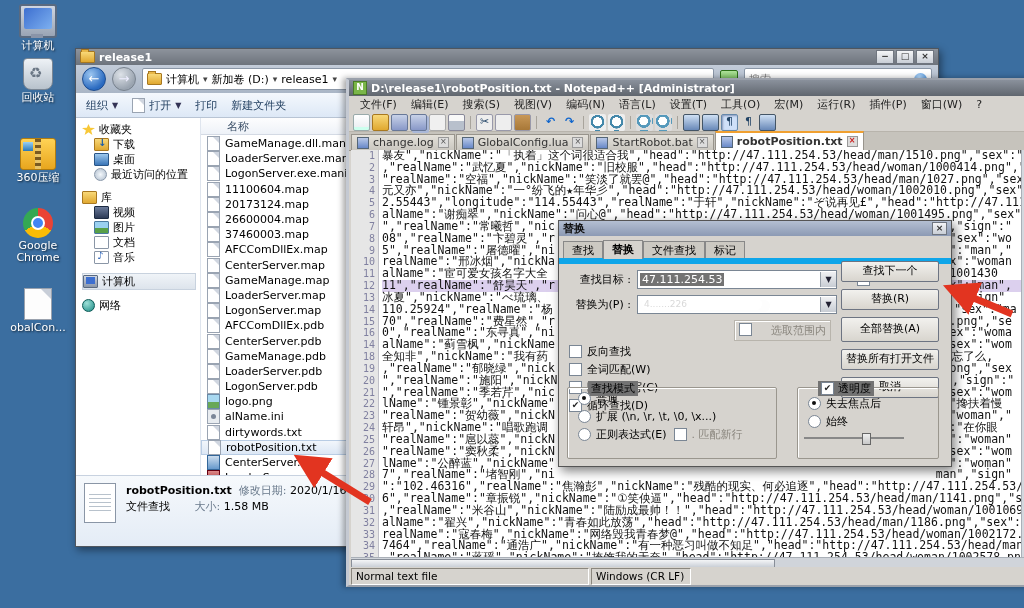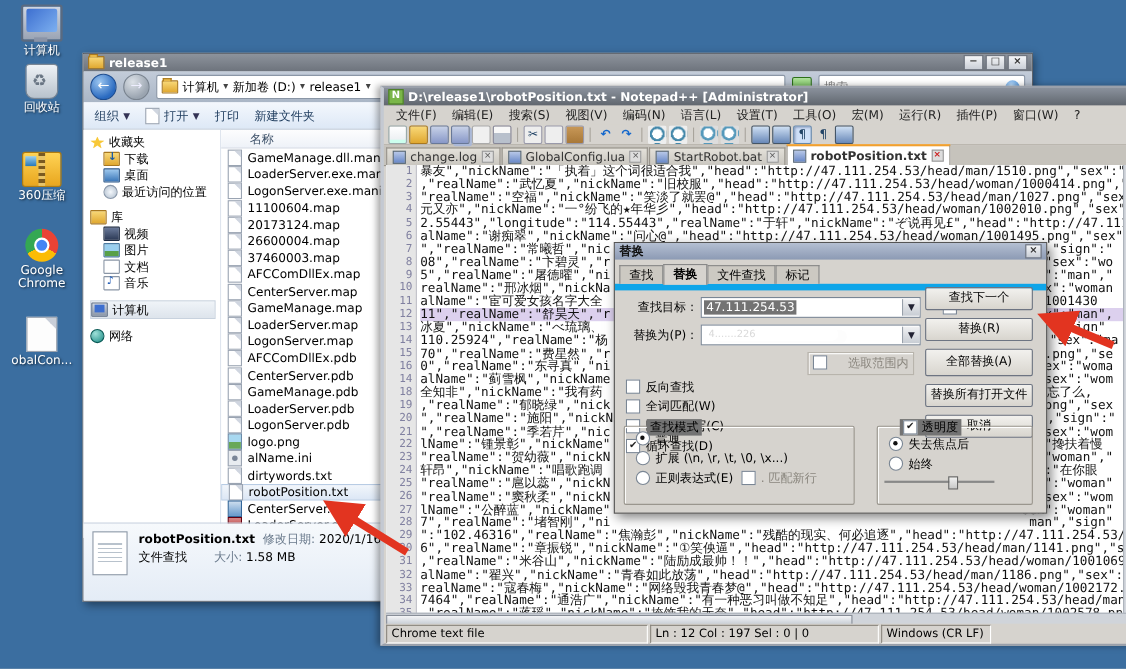--- a/index.html
+++ b/index.html
@@ -542,22 +542,21 @@
         <div class="edline">realName":"寇春梅","nickName":"网络毁我青春梦@","head":"http://47.111.254.53/head/woman/1002172.png","sex":"wo</div>
         <div class="edline">7464","realName":"通浩广","nickName":"有一种恶习叫做不知足","head":"http://47.111.254.53/head/man/1867.png","s</div>
         <div class="edline">,"realName":"蒋瑶","nickName":"掩饰我的无奈","head":"http://47.111.254.53/head/woman/1002578.png","sex":"woman</div>
       </div>
     <div id="ed-vsb"></div>
   </div>
   <div id="np-hsb">
       <span class="thumb"></span>
     </div>
   <div id="np-status">
-    <div class="seg1">Chrome text file</div>
-    <div class="seg3">Ln : 12    Col : 197    Sel : 0 | 0</div>
+    <div class="seg1">Normal text file</div>
     <div class="seg4">Windows (CR LF)</div>
   </div>
 </div>
 
 <div class="win" id="dlg">
   <div class="tbar">
     <span>替换</span>
     <span class="wbtns">
         <span class="wbtn">×</span>
       </span>

